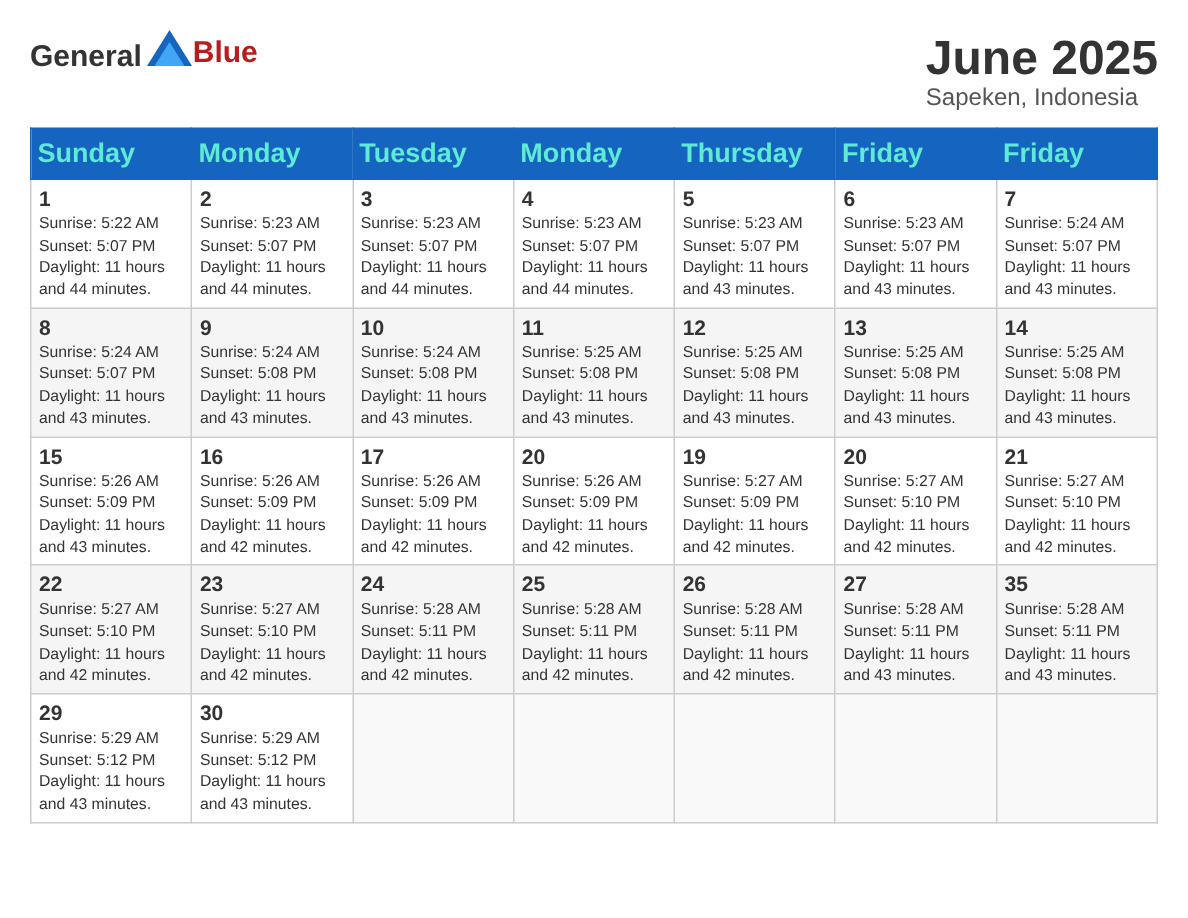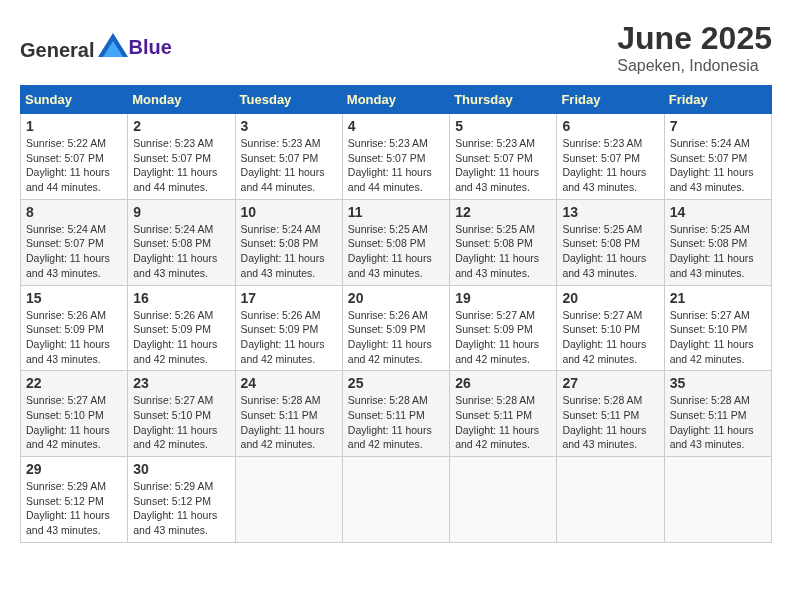--- a/index.html
+++ b/index.html
@@ -12,31 +12,30 @@
     }
     .header-area {
       display: flex;
       justify-content: space-between;
       align-items: flex-start;
       margin-bottom: 10px;
     }
     .logo {
       display: flex;
       align-items: center;
-      margin-top: 13px;
     }
     .logo-text-general {
       font-size: 20px;
       font-weight: bold;
       color: #333;
     }
     .logo-text-blue {
       font-size: 20px;
       font-weight: bold;
-      color: #4c1d95;
+      color: #b91c1c;
     }
     .logo-icon {
       width: 30px;
       height: 24px;
       margin-left: 4px;
     }
     .title-area {
     }
     .month-title {
       font-size: 32px;
@@ -47,24 +46,24 @@
       font-size: 16px;
       color: #555;
     }
     .calendar {
       width: 100%;
       border-collapse: collapse;
       font-size: 11px;
     }
     .calendar th {
       background-color: #1565c0;
-      color: #fef9c3;
+      color: #5eead4;
       padding: 6px 4px;
       text-align: left;
-      font-size: 13px;
+      font-size: 18px;
       font-weight: bold;
       border: 1px solid #1565c0;
     }
     .calendar td {
       border: 1px solid #ccc;
       vertical-align: top;
       padding: 4px 5px;
       width: calc(100% / 7);
       min-height: 80px;
       background: #fff;

